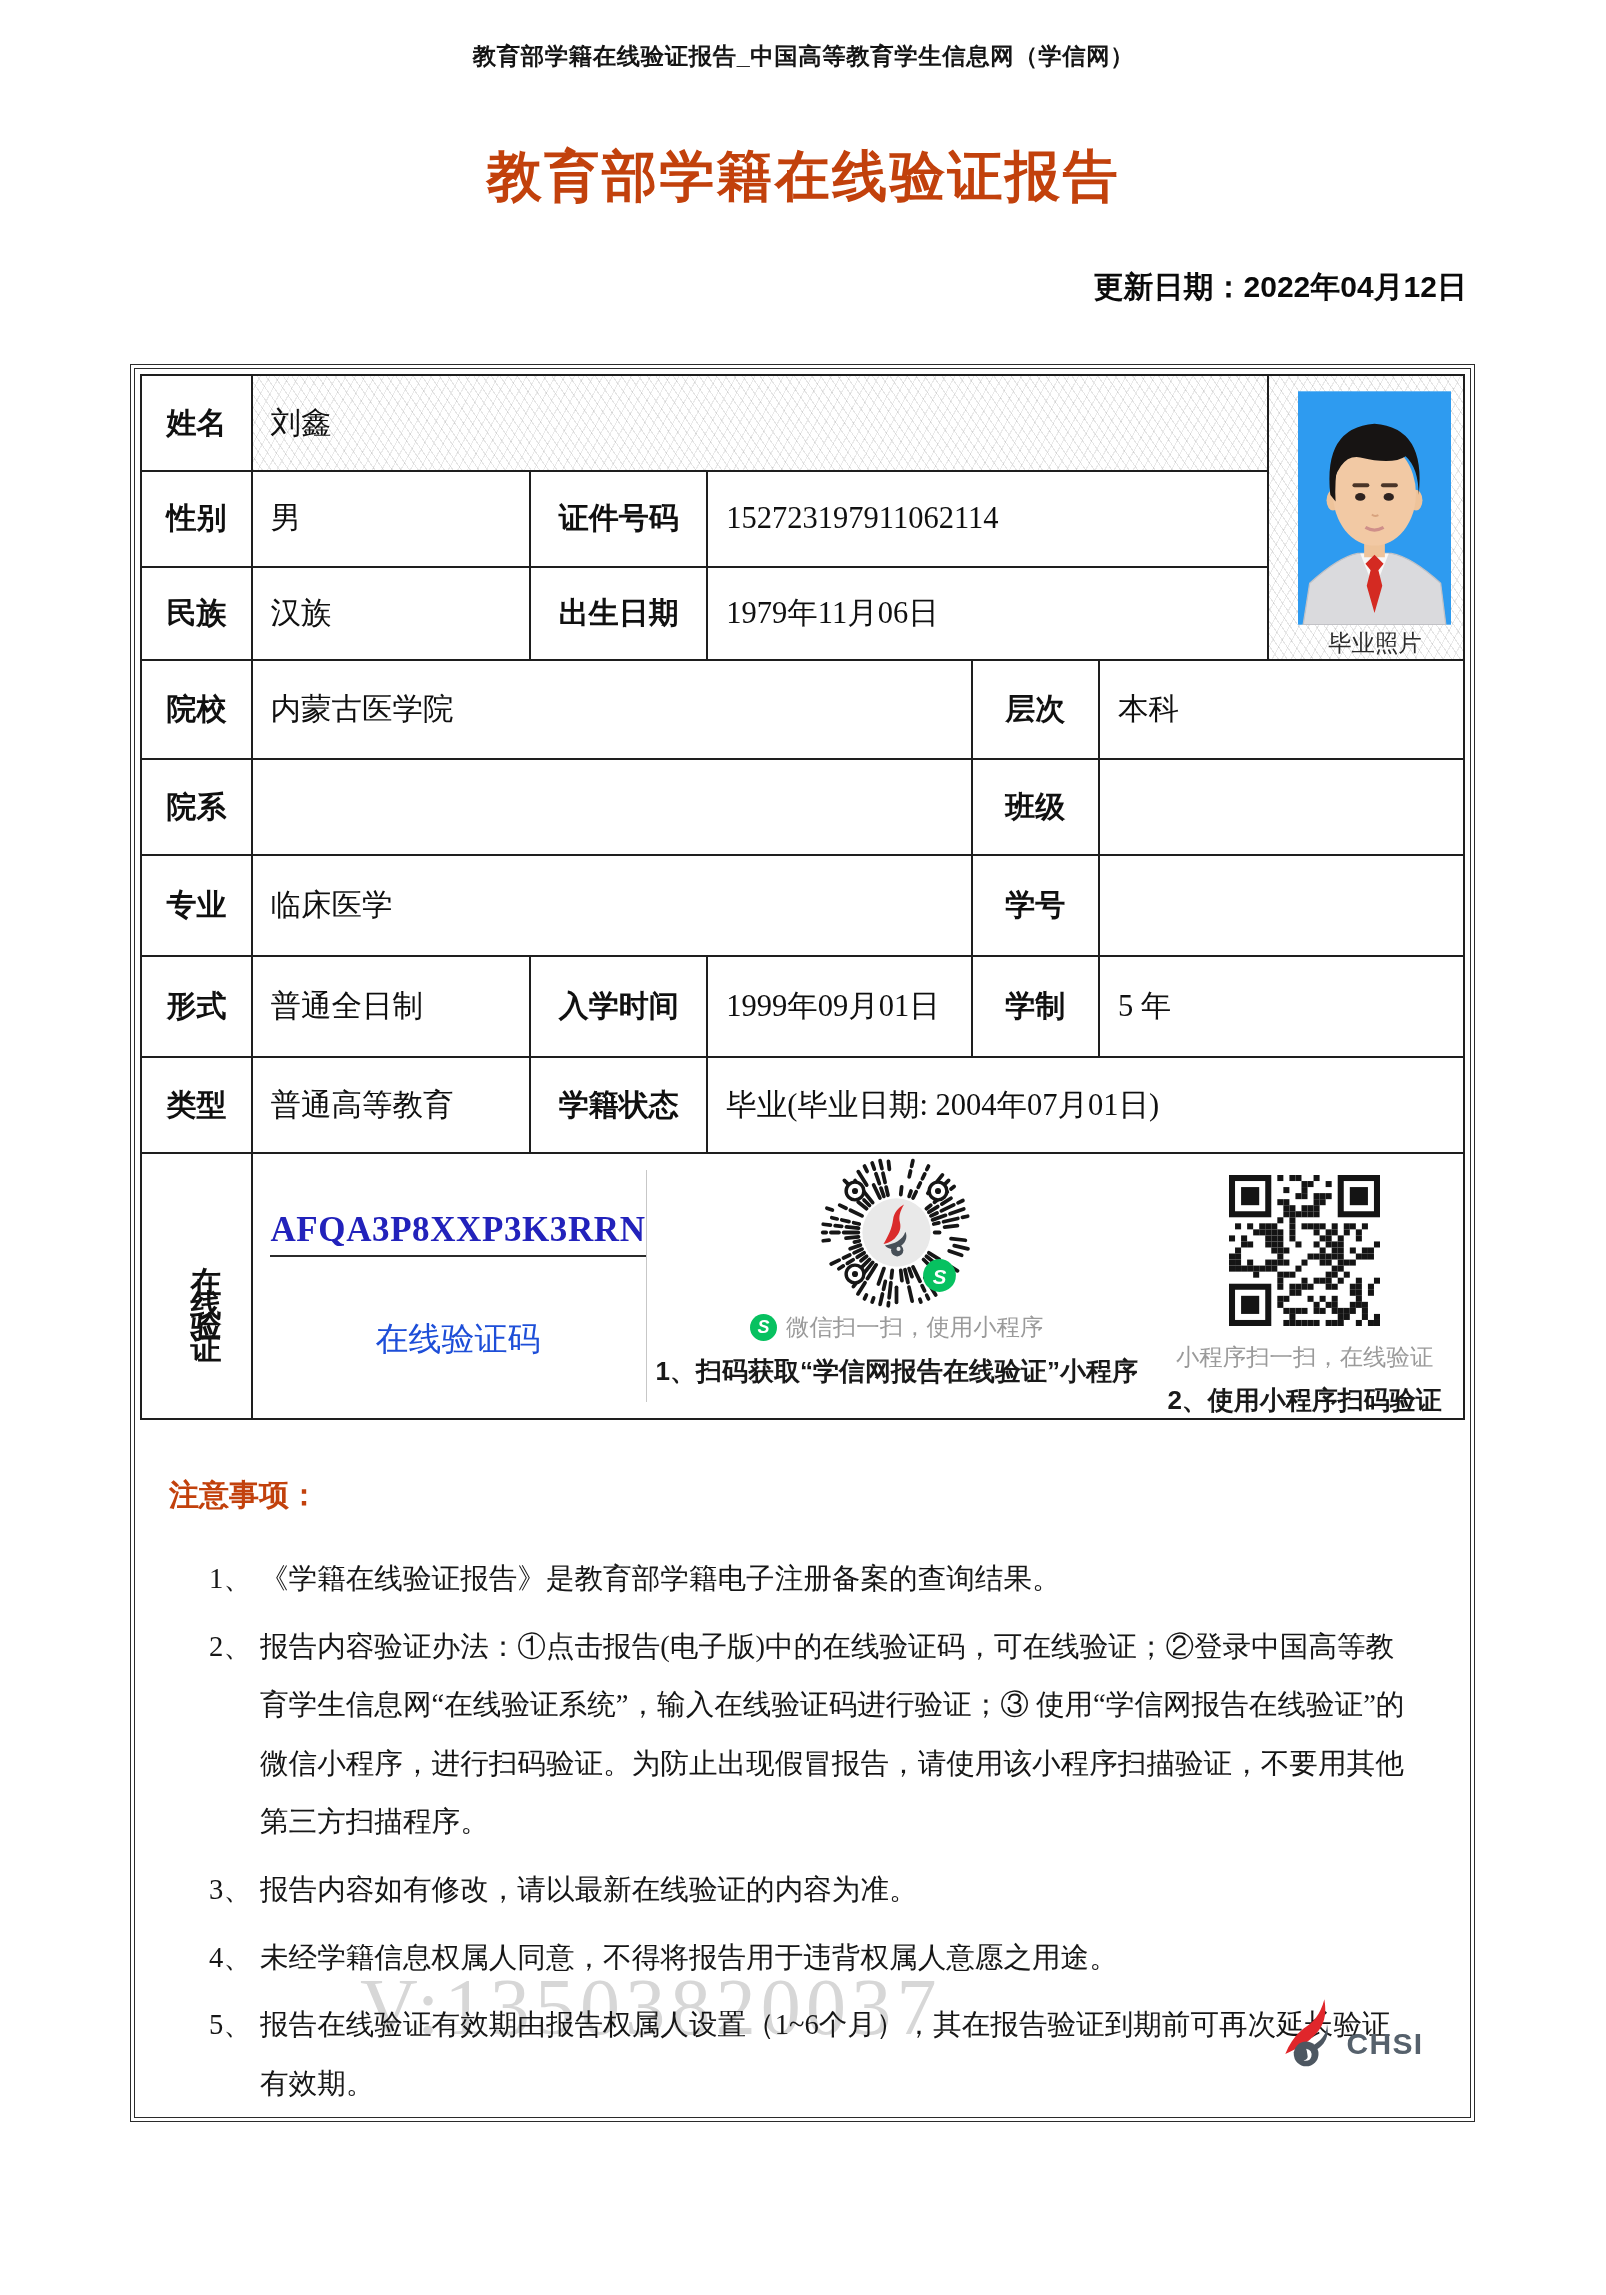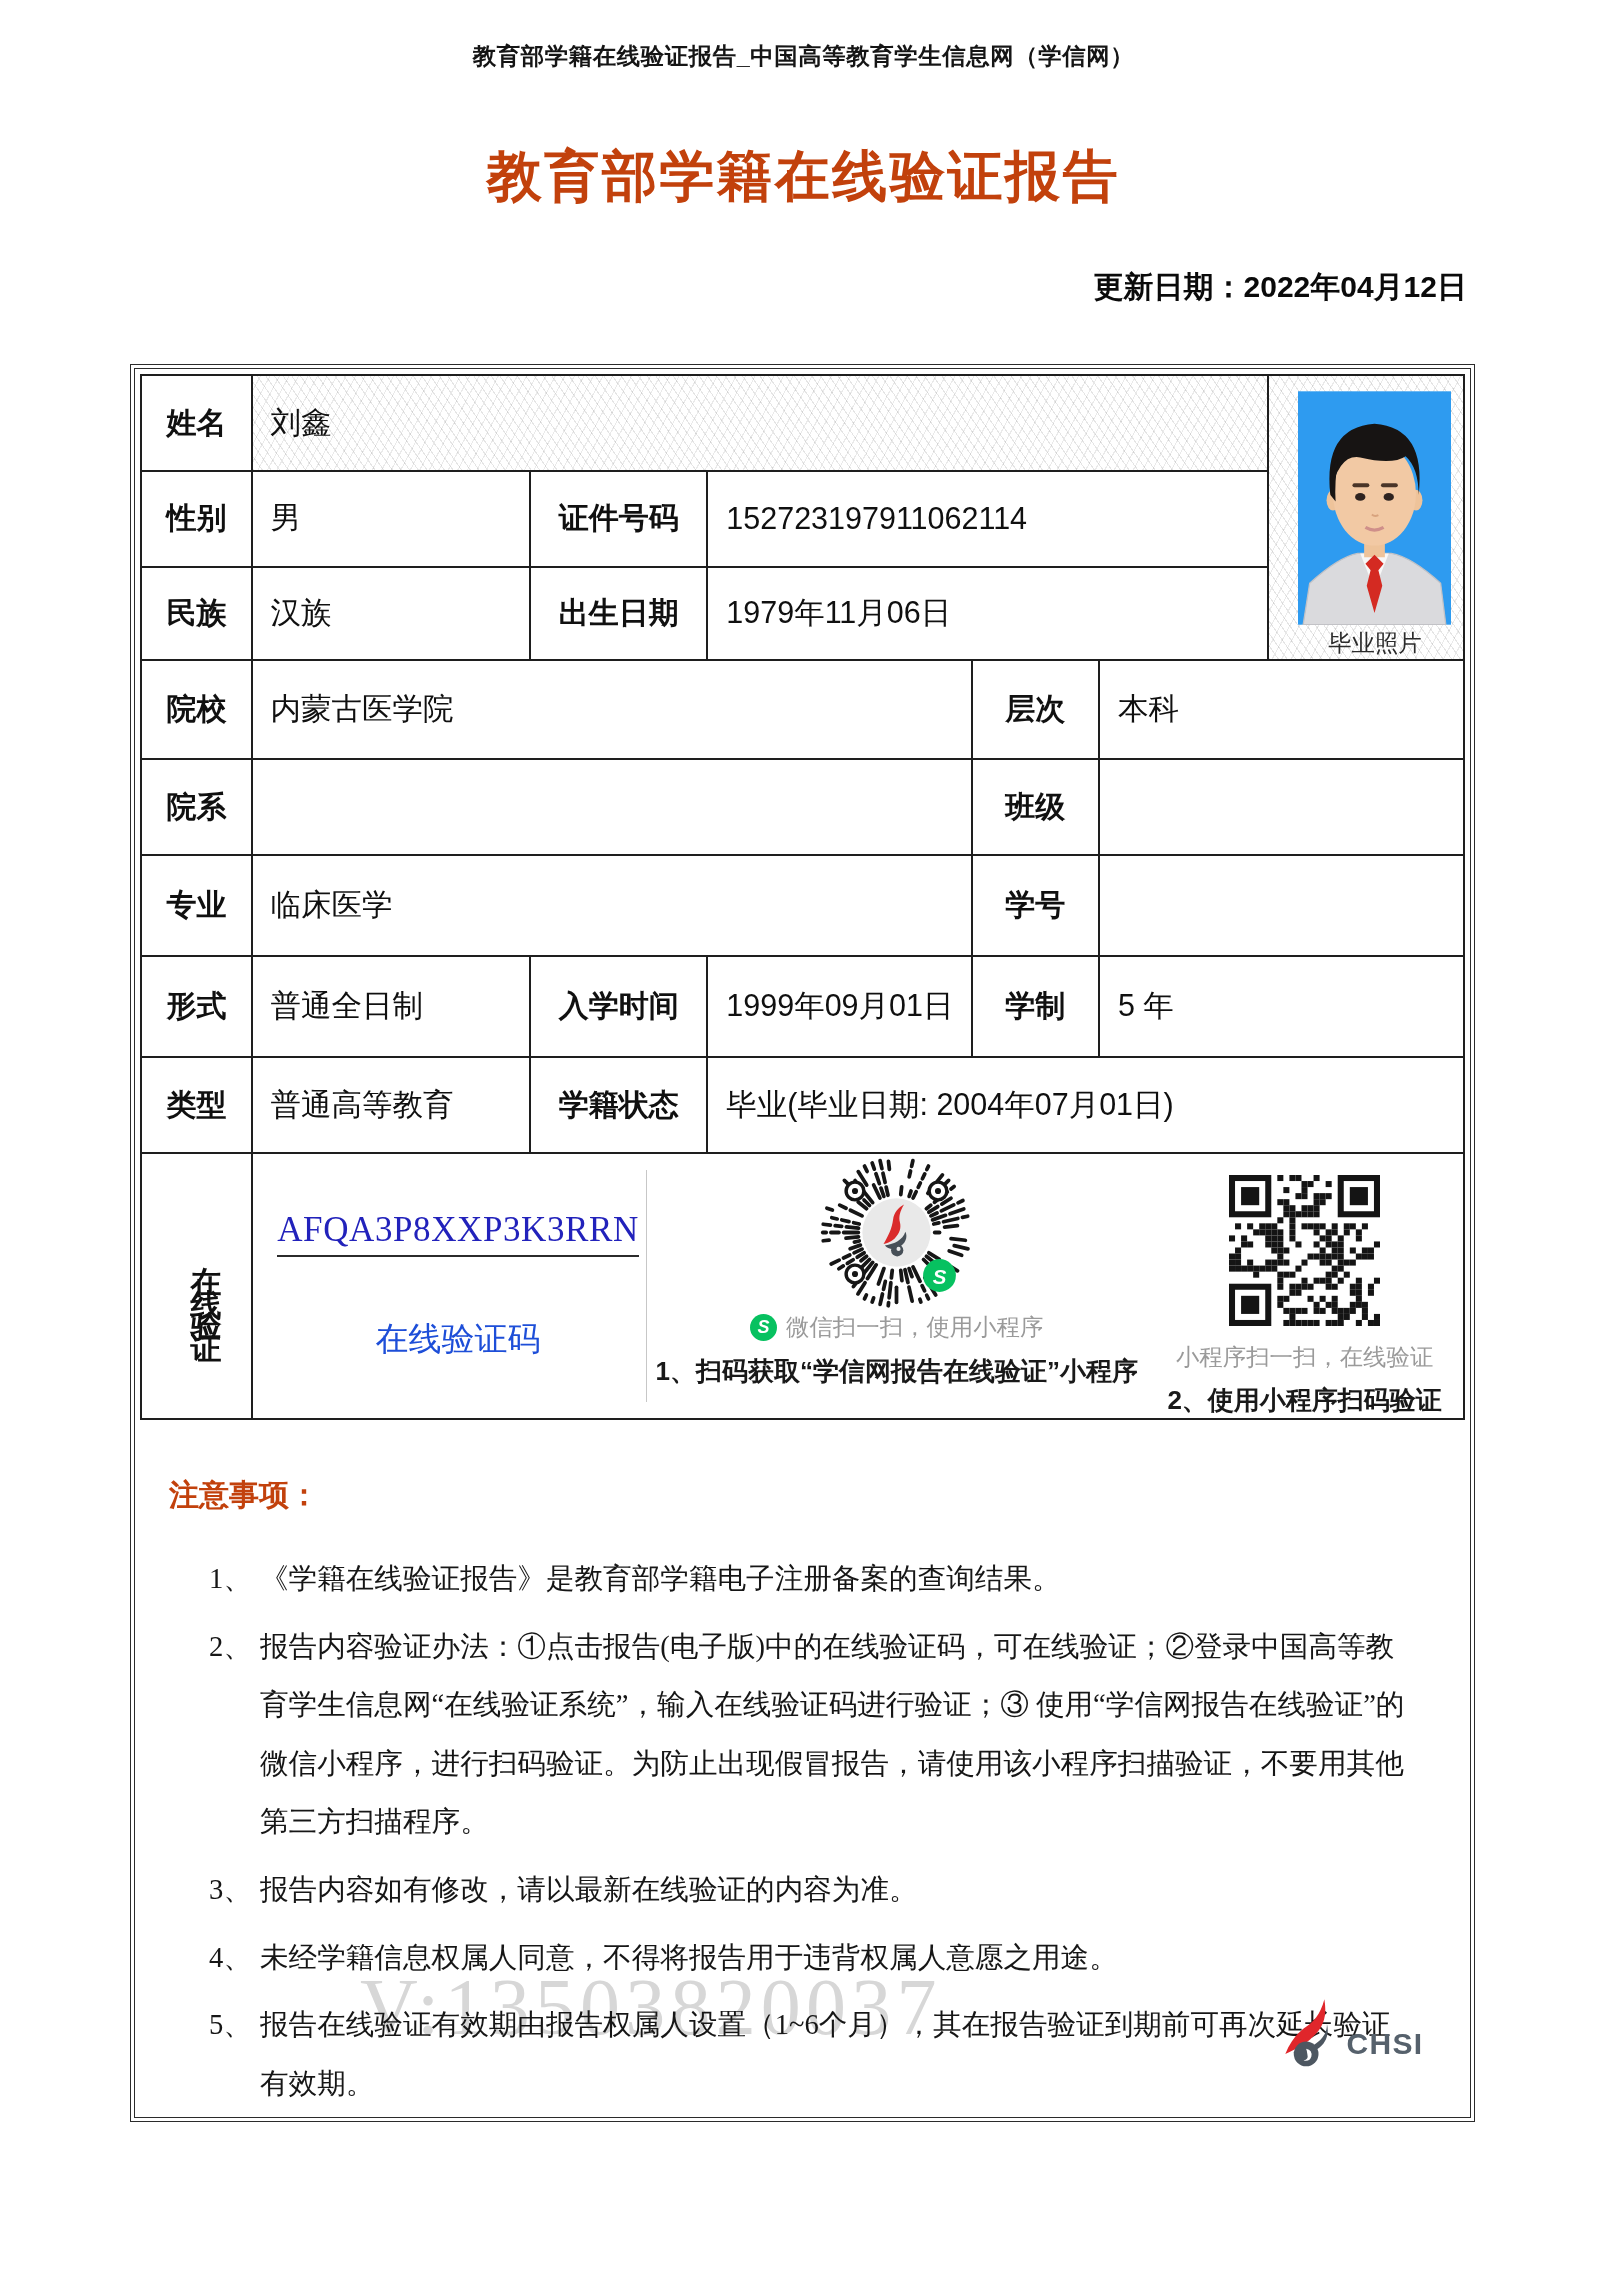--- a/index.html
+++ b/index.html
@@ -20,38 +20,38 @@
   .frame{position:absolute;left:130px;top:364px;width:1345px;height:1758px;
     border:1.9px solid #2b2b2b;box-sizing:border-box;}
   .frame-inner{position:absolute;left:3.2px;top:3.2px;right:3.2px;bottom:3.2px;
     border:1.9px solid #2b2b2b;box-sizing:border-box;padding:5.2px 5.2px 0 5.2px;}
 
   
   table.report{border-collapse:collapse;width:100%;table-layout:fixed;}
   table.report td{border:2.6px solid #1e1e1e;vertical-align:middle;
     font-size:30px;color:#101010;padding:0 0 0 18px;overflow:hidden;}
   table.report td.lbl{font-weight:600;text-align:center;padding:0;}
-  table.report td.val{font-family:Liberation Sans, sans-serif;font-size:30.5px;}
+  table.report td.val{font-family:Liberation Serif, serif;font-size:30.5px;}
   .tex{background-image:
       repeating-linear-gradient(55deg, rgba(125,125,125,.20) 0 1px, transparent 1px 7.1px),
       repeating-linear-gradient(-62deg, rgba(125,125,125,.16) 0 1px, transparent 1px 8.4px);}
 
   
   td.photo-cell{padding:0;}
   .photo-wrap{width:100%;height:100%;display:flex;flex-direction:column;align-items:center;justify-content:flex-start;padding-top:14.3px;box-sizing:border-box;}
   .photo-caption{font-size:23.4px;color:#2b2b2b;margin-top:2.6px;}
 
   
   td.verify-lbl{padding:0;text-align:center;}
   .v-label{writing-mode:vertical-lr;text-orientation:upright;display:inline-block;
     font-size:31px;font-weight:600;letter-spacing:22px;margin-top:6.5px;}
   td.verify-cell{padding:0;}
   .v-flex{display:flex;width:100%;height:100%;align-items:stretch;}
   .v-left{width:375px;display:flex;flex-direction:column;align-items:center;justify-content:center;gap:60px;flex:none;}
-  .v-code{font-family:"Liberation Serif","DejaVu Serif",serif;font-weight:normal;font-size:35px;
+  .v-code{font-family:"Liberation Serif","DejaVu Serif",serif;font-weight:bold;font-size:35px;
     color:#2222bb;border-bottom:2.6px solid #2b2b2b;padding-bottom:5.2px;letter-spacing:0.6px;text-decoration:none;}
   .v-code-caption{color:#1d4ed8;font-size:33px;}
   .v-divider{width:1.3px;background:#c7c7c7;margin:15.6px 0;}
   .v-mid{flex:1;display:flex;flex-direction:column;align-items:center;justify-content:flex-start;}
   .v-right{width:316px;flex:none;display:flex;flex-direction:column;align-items:center;justify-content:center;}
   .wx-line{display:flex;align-items:center;gap:9px;color:#9a9a9a;font-size:23.4px;margin-top:0px;}
   .wx-badge{width:27px;height:27px;border-radius:50%;background:#07c160;color:#fff;
     display:flex;align-items:center;justify-content:center;font-size:18px;font-weight:bold;font-style:italic;flex:none;}
   .v-instr{font-size:26px;font-weight:600;color:#191919;margin-top:10.4px;}
   .gray-caption{color:#9a9a9a;font-size:23.4px;margin-top:14.3px;}

